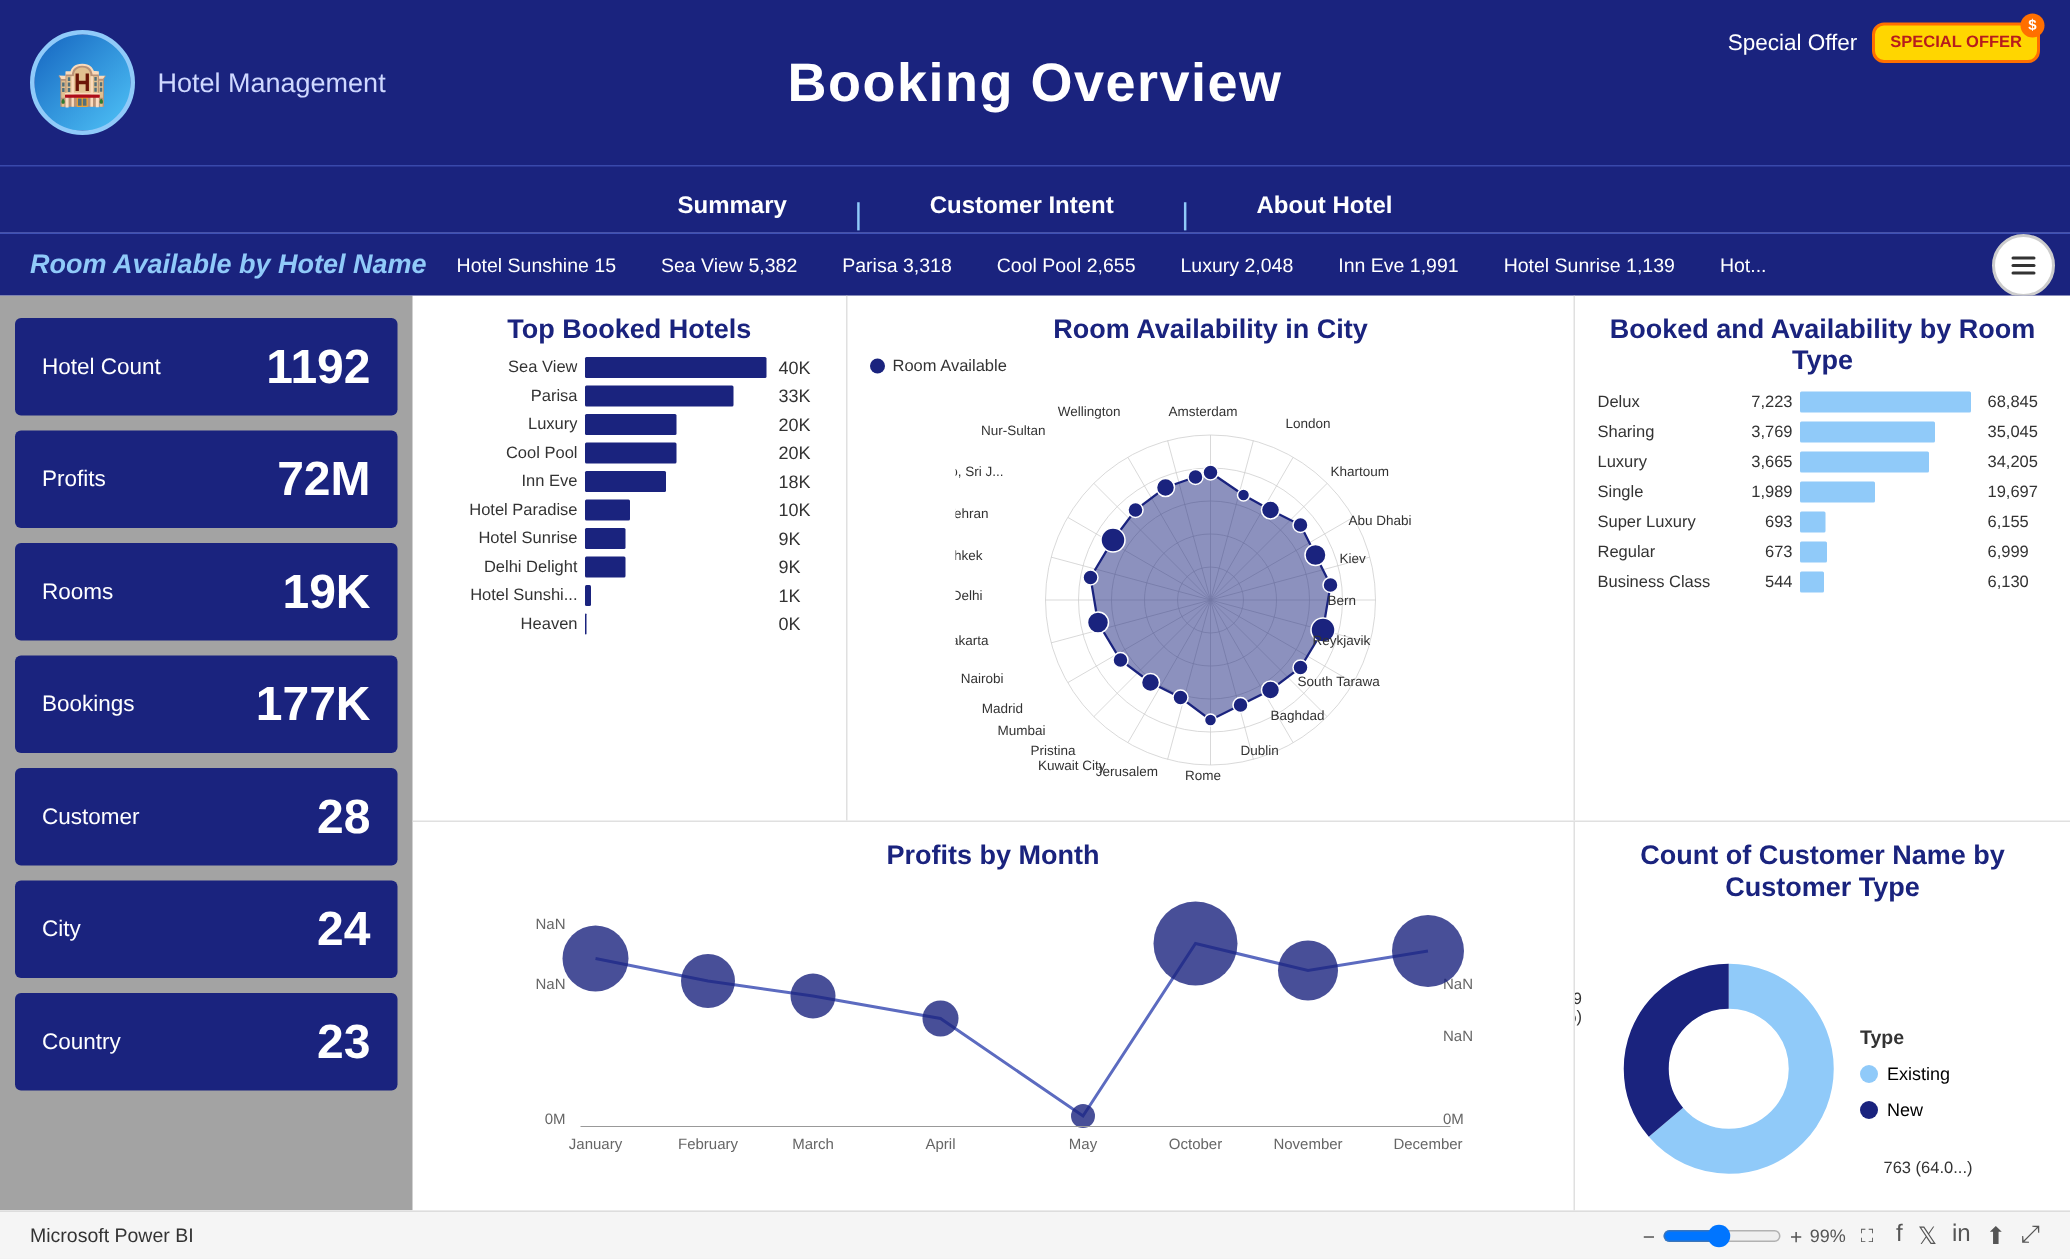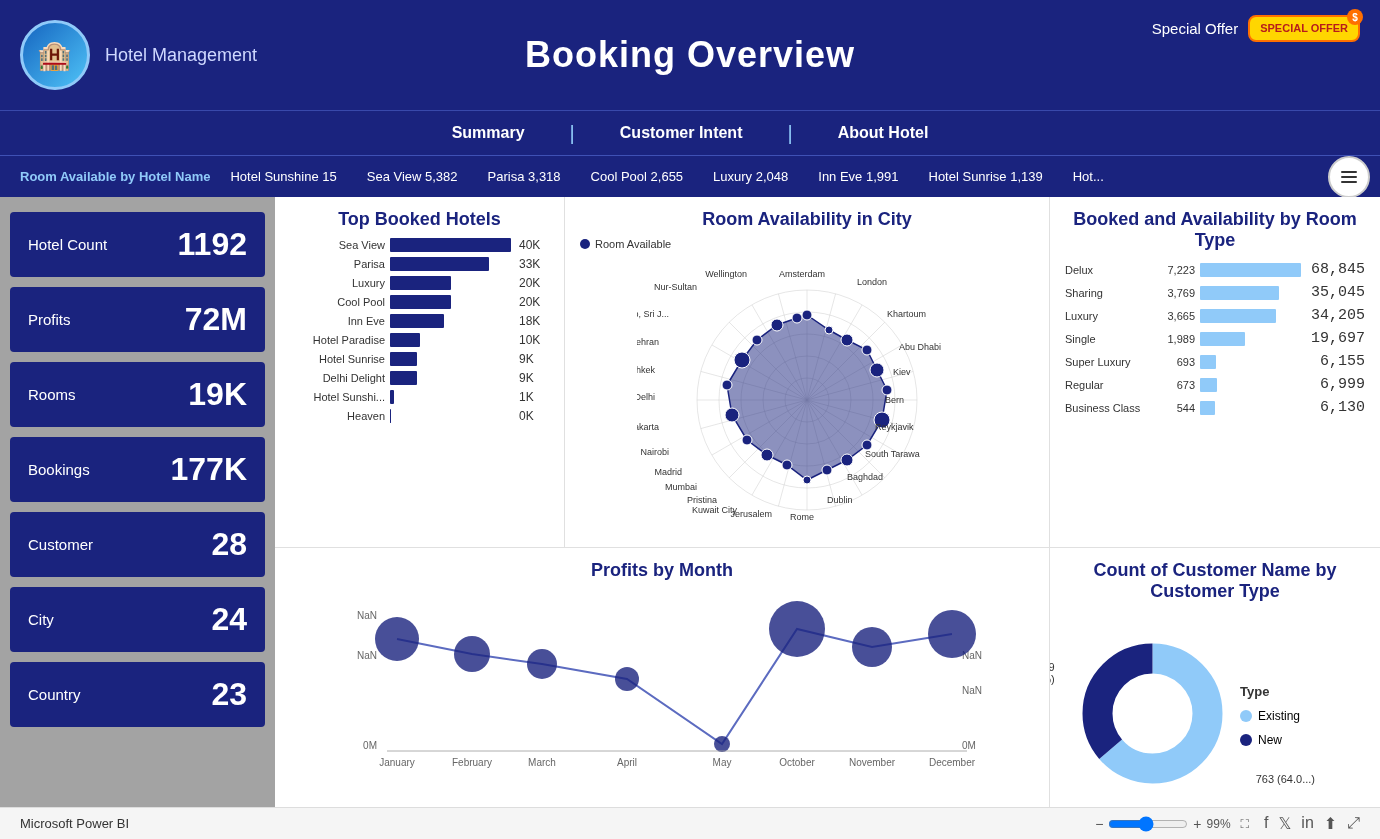--- a/index.html
+++ b/index.html
@@ -55,21 +55,21 @@
       background: #ff6f00; border-radius: 50%; width: 16px; height: 16px;
       display: flex; align-items: center; justify-content: center;
       font-size: 10px; color: white; font-weight: 700;
     }
 
     
     .nav-tabs {
       background: #1a237e;
       display: flex;
       justify-content: center;
-      align-items: center;
+      align-items: flex-end;
       height: 45px;
       border-top: 1px solid #3949ab;
       gap: 0;
     }
     .nav-tab {
       color: white; font-size: 16px; font-weight: 600;
       padding: 8px 40px; cursor: pointer;
       position: relative;
     }
     .nav-tab.active { color: white; font-weight: 800; }
@@ -172,21 +172,21 @@
     
     .radar-panel { flex: 1; }
     
     
     .booked-avail-panel { width: 330px; }
     .room-type-row { display: flex; align-items: center; margin-bottom: 6px; }
     .room-type-label { font-size: 11px; color: #333; width: 90px; }
     .room-type-booked { font-size: 11px; color: #333; width: 40px; text-align: right; margin-right: 5px; }
     .room-type-bar-container { flex: 1; height: 14px; position: relative; }
     .room-type-bar { height: 100%; background: #90caf9; border-radius: 1px; }
-    .room-type-avail { font-size: 15px; color: #333; margin-left: 5px; min-width: 40px; font-family: Liberation Mono, monospace; }
+    .room-type-avail { font-size: 11px; color: #333; margin-left: 5px; min-width: 40px; }
 
     
     .profits-panel { flex: 1; border-right: 1px solid #e0e0e0; }
     
     
     .customer-type-panel { width: 330px; }
 
     
     .bottom-bar {
       height: 32px;
@@ -230,21 +230,21 @@
 
   <div class="nav-tabs">
     <div class="nav-tab active">Summary</div>
     <span class="nav-tab-divider">|</span>
     <div class="nav-tab">Customer Intent</div>
     <span class="nav-tab-divider">|</span>
     <div class="nav-tab">About Hotel</div>
   </div>
 
   <div class="hotel-banner">
-    <div style="color:#90caf9;font-size:13px;font-weight:700;margin-right:20px;">Room Available by Hotel Name</div>
+    <div style="color:#90caf9;font-size:18px;font-weight:700;margin-right:20px;font-style:italic;">Room Available by Hotel Name</div>
     <div class="hotel-banner-items">
       <span class="hotel-banner-item">Hotel Sunshine 15</span>
       <span class="hotel-banner-item">Sea View 5,382</span>
       <span class="hotel-banner-item">Parisa 3,318</span>
       <span class="hotel-banner-item">Cool Pool 2,655</span>
       <span class="hotel-banner-item">Luxury 2,048</span>
       <span class="hotel-banner-item">Inn Eve 1,991</span>
       <span class="hotel-banner-item">Hotel Sunrise 1,139</span>
       <span class="hotel-banner-item">Hot...</span>
     </div>

